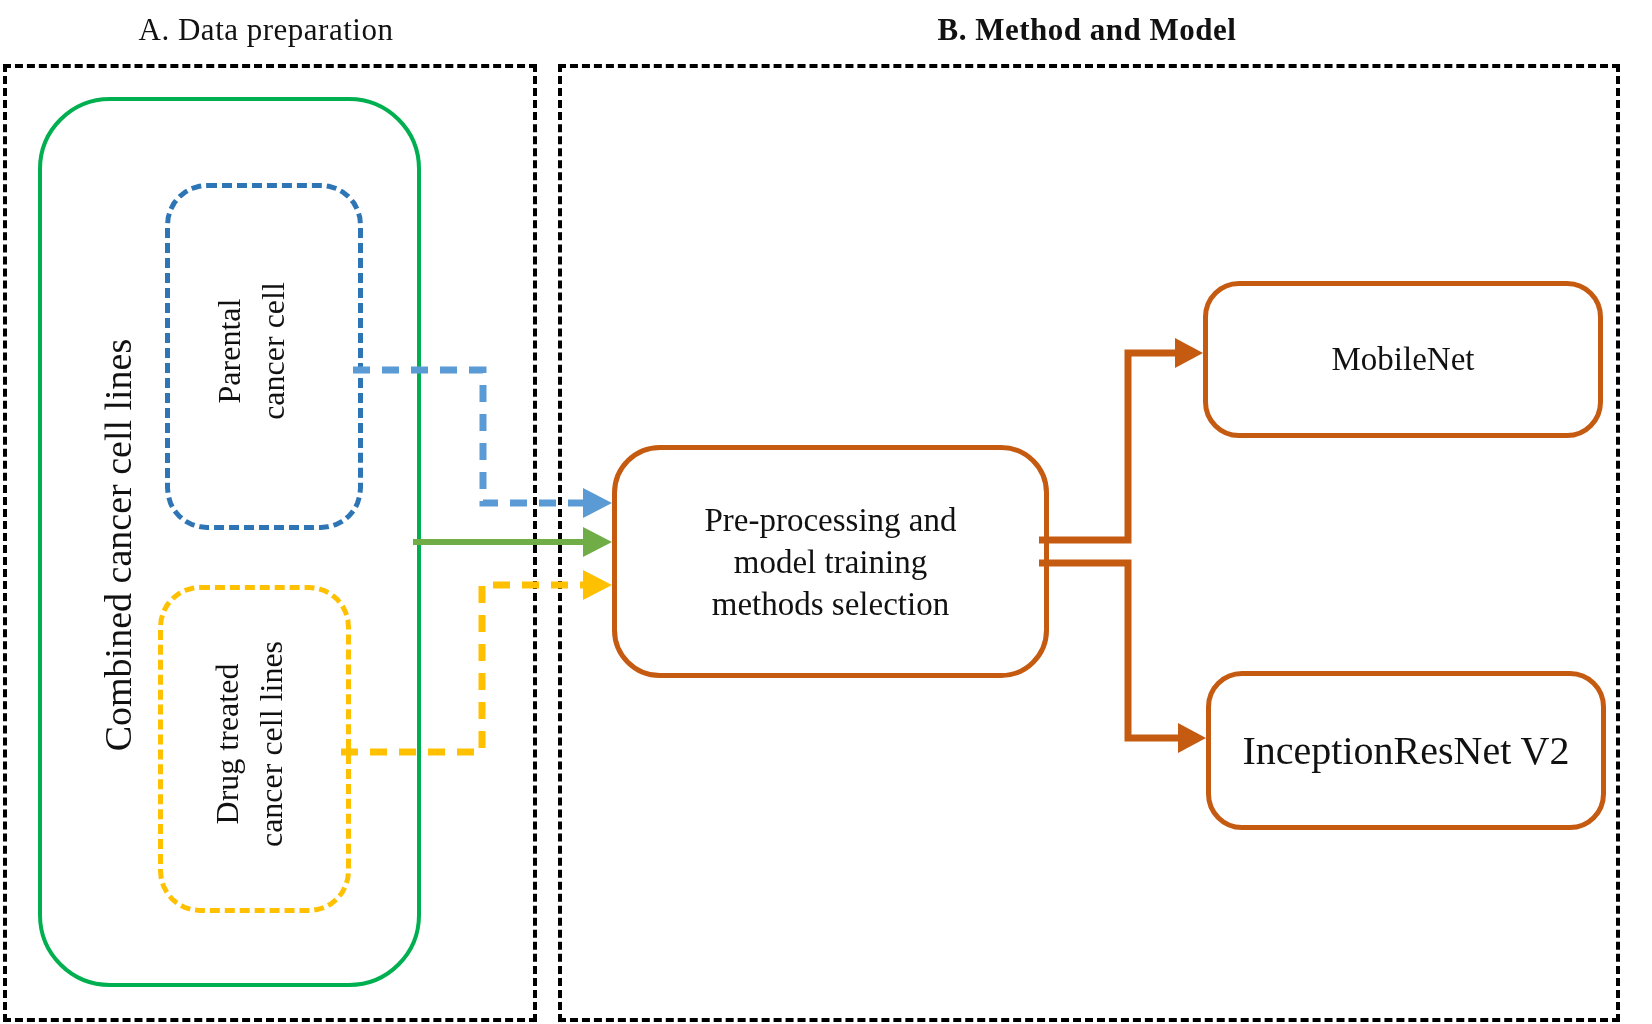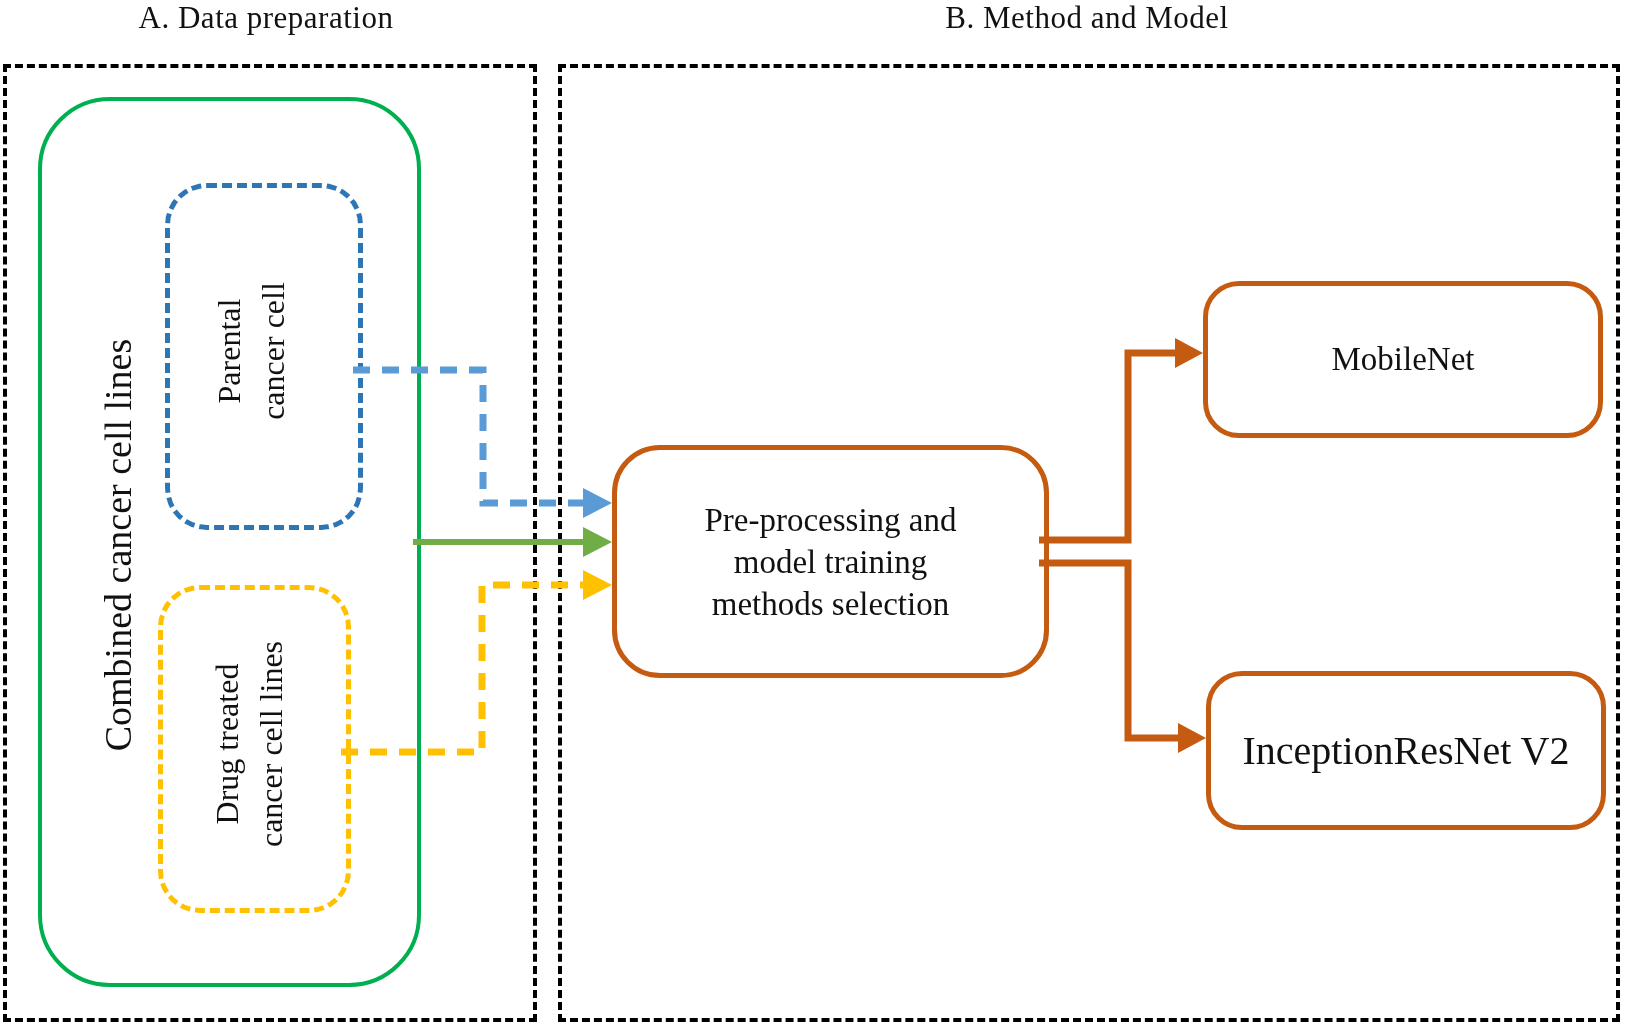--- a/index.html
+++ b/index.html
@@ -8,28 +8,28 @@
     width: 1652px;
     height: 1024px;
     background: #ffffff;
     font-family: "Liberation Serif", "DejaVu Serif", serif;
     color: #111111;
     overflow: hidden;
   }
 
   .panel-title {
     position: absolute;
-    top: 0;
+    top: 12px;
     font-size: 31px;
     text-align: center;
     color: #111111;
     letter-spacing: 0.5px;
   }
   #title-a { left: 0px;   width: 532px;  }
-  #title-b { left: 558px; width: 1058px; }
+  #title-b { left: 558px; width: 1058px; font-weight: bold; }
 
   .panel {
     position: absolute;
     border: 4px dashed #000000;
     background: transparent;
   }
   #panel-a { left: 3px;   top: 64px; width: 526px;  height: 950px; }
   #panel-b { left: 558px; top: 64px; width: 1054px; height: 950px; }
 
   #combined-box {

